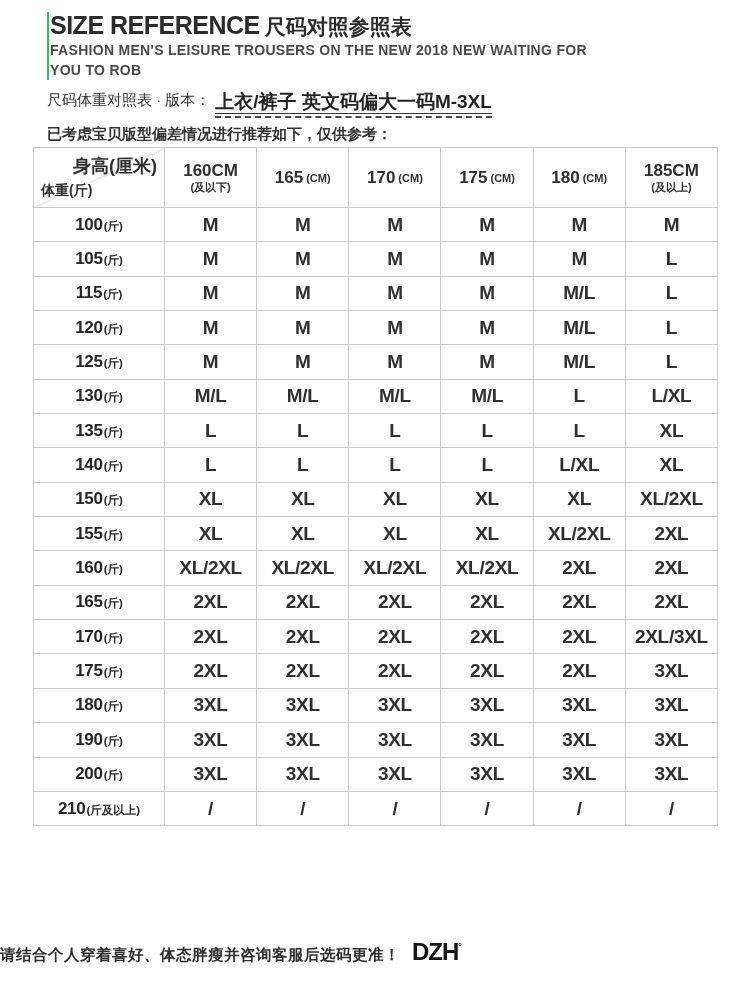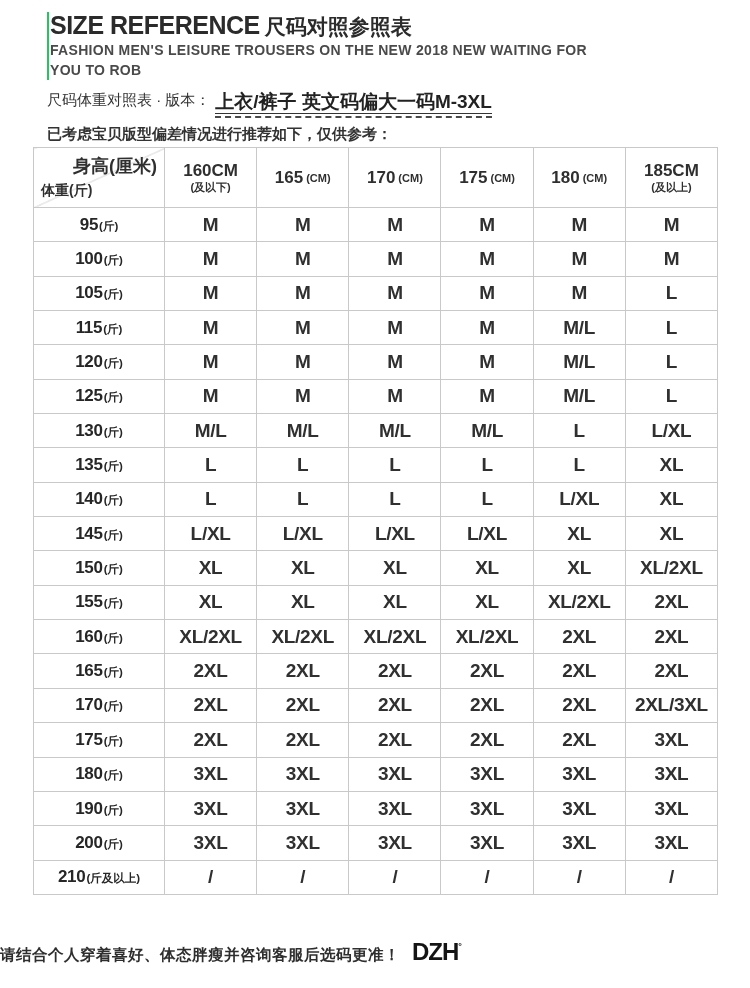--- a/index.html
+++ b/index.html
@@ -124,29 +124,20 @@
           <th><span class="col-main">175</span><span class="col-sub inline">(CM)</span></th>
           <th><span class="col-main">180</span><span class="col-sub inline">(CM)</span></th>
           <th>
             <div class="col-main">185CM</div>
             <div class="col-sub">(及以上)</div>
           </th>
         </tr>
     </thead>
     <tbody id="table-body">
         <tr>
-          <td class="weight-cell"><span class="w-num">95</span><span class="w-unit">(斤)</span></td>
-          <td class="size-cell">M</td>
-          <td class="size-cell">M</td>
-          <td class="size-cell">M</td>
-          <td class="size-cell">M</td>
-          <td class="size-cell">M</td>
-          <td class="size-cell">M</td>
-        </tr>
-        <tr>
           <td class="weight-cell"><span class="w-num">100</span><span class="w-unit">(斤)</span></td>
           <td class="size-cell">M</td>
           <td class="size-cell">M</td>
           <td class="size-cell">M</td>
           <td class="size-cell">M</td>
           <td class="size-cell">M</td>
           <td class="size-cell">M</td>
         </tr>
         <tr>
           <td class="weight-cell"><span class="w-num">105</span><span class="w-unit">(斤)</span></td>
@@ -202,29 +193,20 @@
           <td class="size-cell">L</td>
           <td class="size-cell">XL</td>
         </tr>
         <tr>
           <td class="weight-cell"><span class="w-num">140</span><span class="w-unit">(斤)</span></td>
           <td class="size-cell">L</td>
           <td class="size-cell">L</td>
           <td class="size-cell">L</td>
           <td class="size-cell">L</td>
           <td class="size-cell">L/XL</td>
-          <td class="size-cell">XL</td>
-        </tr>
-        <tr>
-          <td class="weight-cell"><span class="w-num">145</span><span class="w-unit">(斤)</span></td>
-          <td class="size-cell">L/XL</td>
-          <td class="size-cell">L/XL</td>
-          <td class="size-cell">L/XL</td>
-          <td class="size-cell">L/XL</td>
-          <td class="size-cell">XL</td>
           <td class="size-cell">XL</td>
         </tr>
         <tr>
           <td class="weight-cell"><span class="w-num">150</span><span class="w-unit">(斤)</span></td>
           <td class="size-cell">XL</td>
           <td class="size-cell">XL</td>
           <td class="size-cell">XL</td>
           <td class="size-cell">XL</td>
           <td class="size-cell">XL</td>
           <td class="size-cell">XL/2XL</td>

